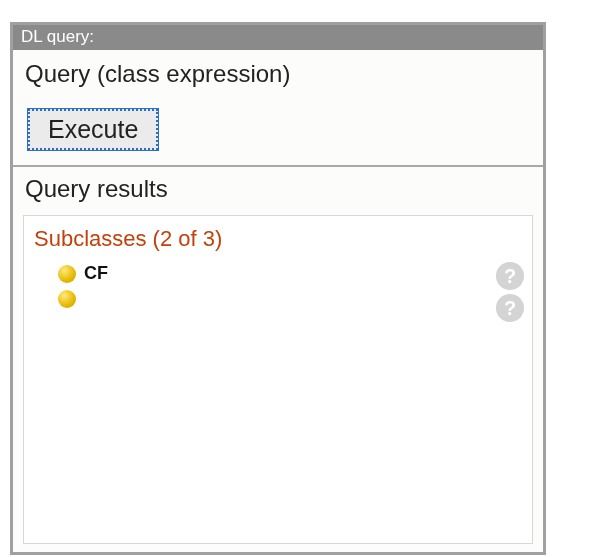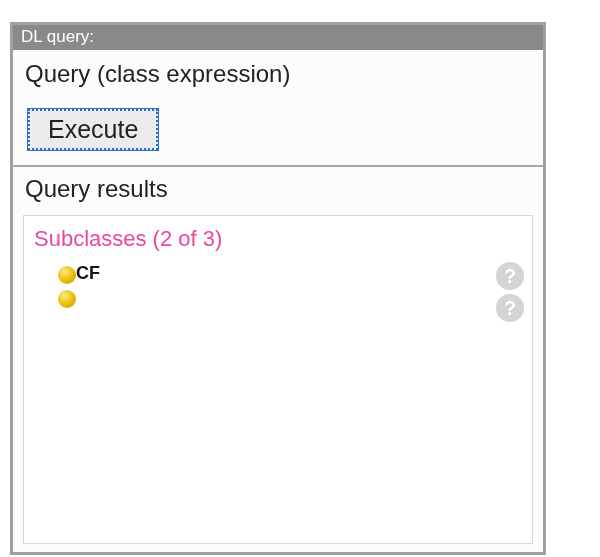--- a/index.html
+++ b/index.html
@@ -80,27 +80,27 @@
   .results-box {
     background: #ffffff;
     border: 1px solid #d8d8d8;
     margin-top: 6px;
     padding: 6px 10px 12px 10px;
     position: relative;
     flex: 1;
   }
   .subclasses-label {
     font-size: 22px;
-    color: #ec4899;
+    color: #c2410c;
     padding: 4px 0 8px 0;
   }
   .result-row {
     display: flex;
-    align-items: flex-end;
-    gap: 0;
+    align-items: center;
+    gap: 8px;
     padding: 3px 0 3px 24px;
     font-size: 18px;
     font-weight: bold;
     color: #111;
   }
   .dot {
     width: 18px; height: 18px;
     border-radius: 50%;
     background: radial-gradient(circle at 35% 30%, #ffe97a 0%, #e6b800 60%, #c99a00 100%);
     flex: 0 0 18px;

